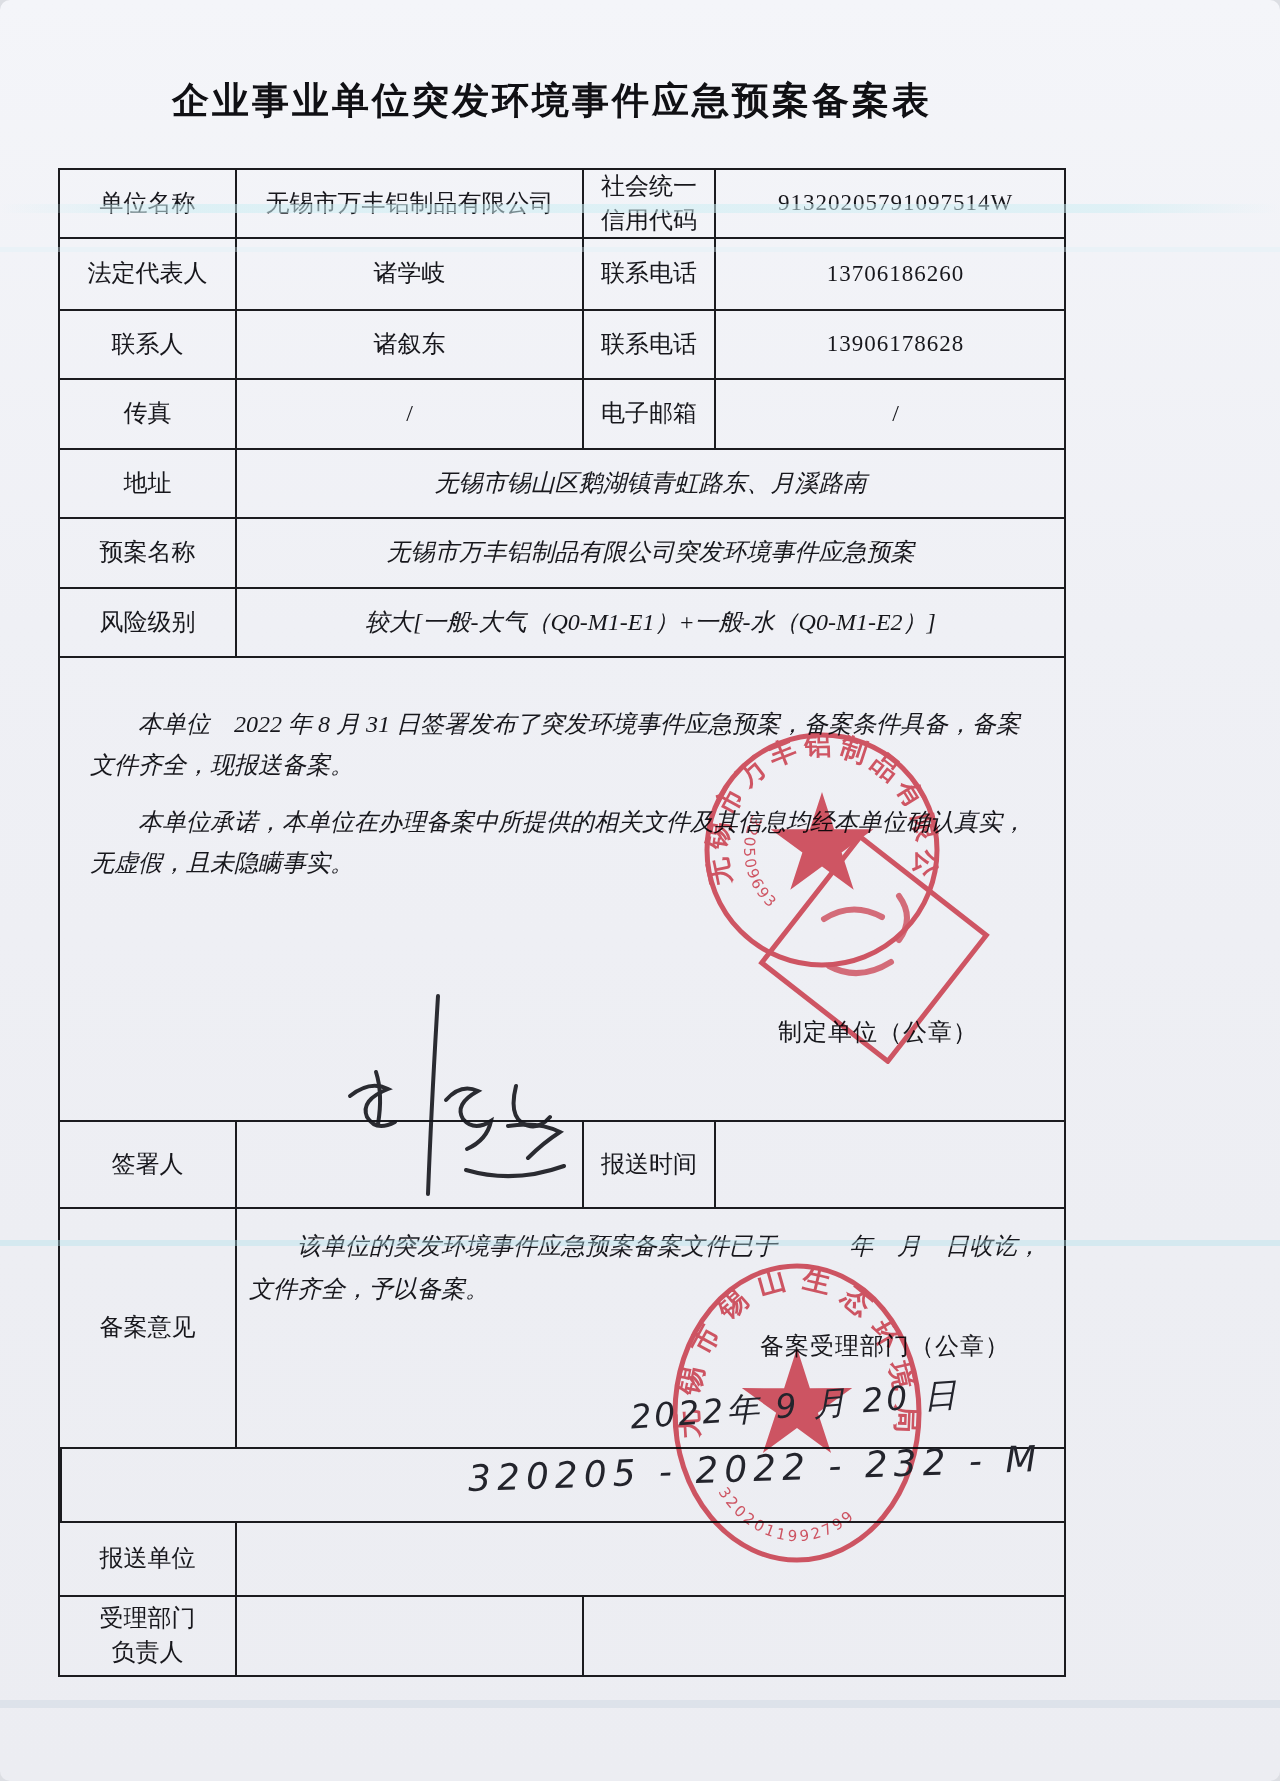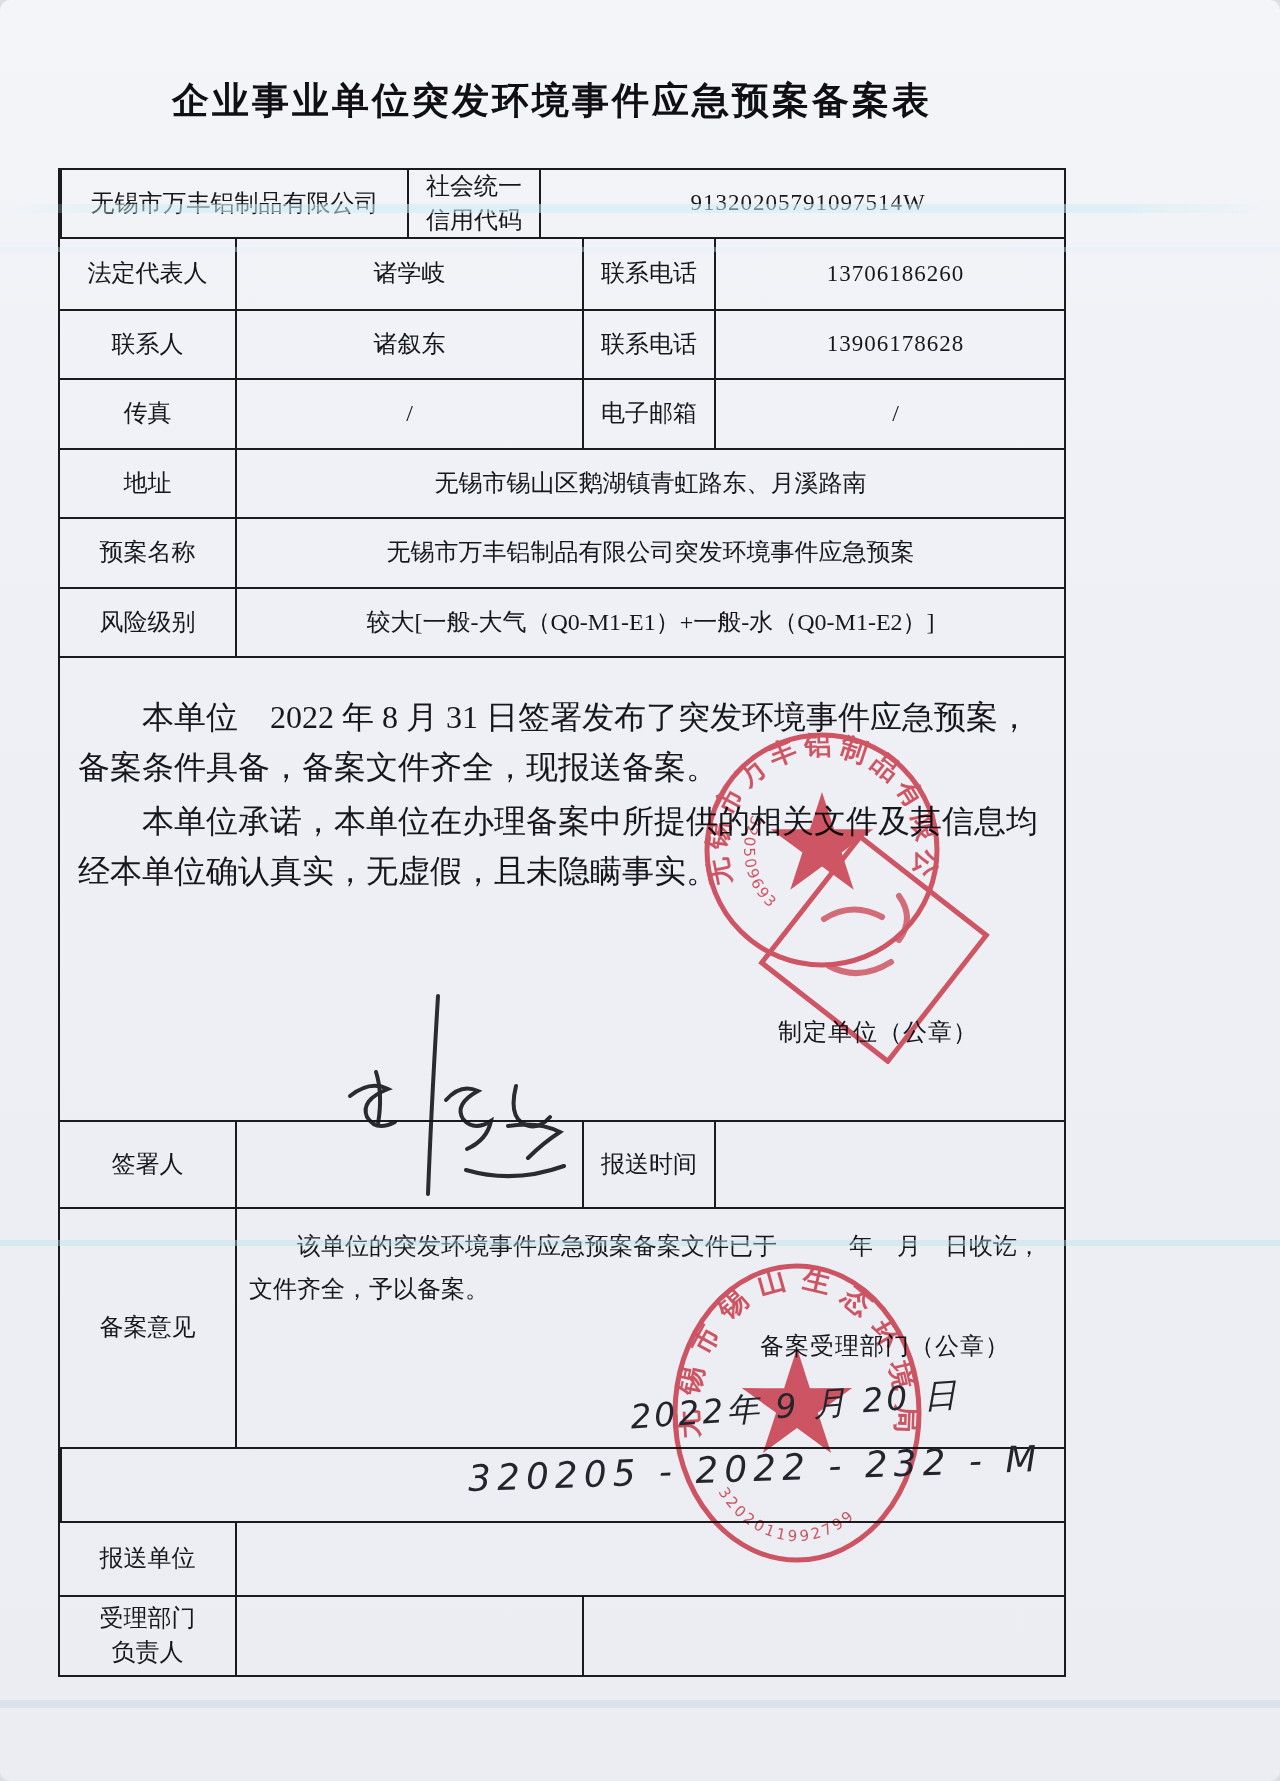--- a/index.html
+++ b/index.html
@@ -8,25 +8,25 @@
     font-family:"Liberation Serif",serif;color:#17171c;border-radius:10px;}
   .title{position:absolute;left:0;top:76px;width:1104px;text-align:center;
     font-family:"Liberation Sans",sans-serif;font-weight:800;font-size:37px;letter-spacing:3px;color:#101014;}
   .tbl{position:absolute;left:58px;top:168px;width:1004px;border:2px solid #1b1b1f;}
   .row{display:flex;border-top:2px solid #1b1b1f;align-items:stretch;}
   .row.first{border-top:none;}
   .c{box-sizing:border-box;border-left:2px solid #1b1b1f;display:flex;flex-direction:column;
      align-items:center;justify-content:center;text-align:center;font-size:24px;line-height:1.4;padding:4px 6px;}
   .c.cl0{border-left:none;}
   .w1{width:175px;}.w2{width:347px;}.w3{width:132px;}.w4{flex:1;padding-left:17px;}
-  .wspan{flex:1;}
+  .wspan{flex:1;font-style:italic;}
   .num{font-size:23px;letter-spacing:1px;}
   .block{display:block;text-align:left;}
   .decl{padding:30px 16px 0 14px;}
-  .decl p{margin:4px;text-indent:2em;font-size:32px;line-height:50px;}
+  .decl p{margin:16px;text-indent:2em;font-size:24px;line-height:41px;}
   .opinion{padding:16px 14px 0 12px;}
   .opinion p{margin:0;text-indent:2em;font-size:24px;line-height:43px;}
   .caption{position:absolute;font-size:24px;letter-spacing:1px;white-space:nowrap;color:#17171c;}
   .cap-maker{left:778px;top:1016px;}
   .cap-accept{left:760px;top:1330px;}
   .hand{position:absolute;font-family:"DejaVu Sans",sans-serif;color:#23242c;white-space:nowrap;z-index:6;}
   .hand-date{left:630px;top:1384px;font-size:33px;font-style:italic;letter-spacing:3px;transform:rotate(-4deg);}
   .hand-num{left:468px;top:1448px;font-size:36px;font-style:italic;letter-spacing:6px;transform:rotate(-2deg);}
   .stamp{position:absolute;mix-blend-mode:multiply;opacity:.88;z-index:5;}
   .st1{left:694px;top:724px;}
@@ -41,20 +41,21 @@
 </head>
 <body>
 
 <div class="sheet">
 
   <div class="title">企业事业单位突发环境事件应急预案备案表</div>
 
   <div class="tbl">
 
     <div class="row first" style="height:67px">
+      <div class="c w1 cl0">单位名称</div>
       <div class="c w2">无锡市万丰铝制品有限公司</div>
       <div class="c w3">社会统一信用代码</div>
       <div class="c w4 num">91320205791097514W</div>
     </div>
 
     <div class="row" style="height:70px">
       <div class="c w1 cl0">法定代表人</div>
       <div class="c w2">诸学岐</div>
       <div class="c w3">联系电话</div>
       <div class="c w4 num">13706186260</div>

